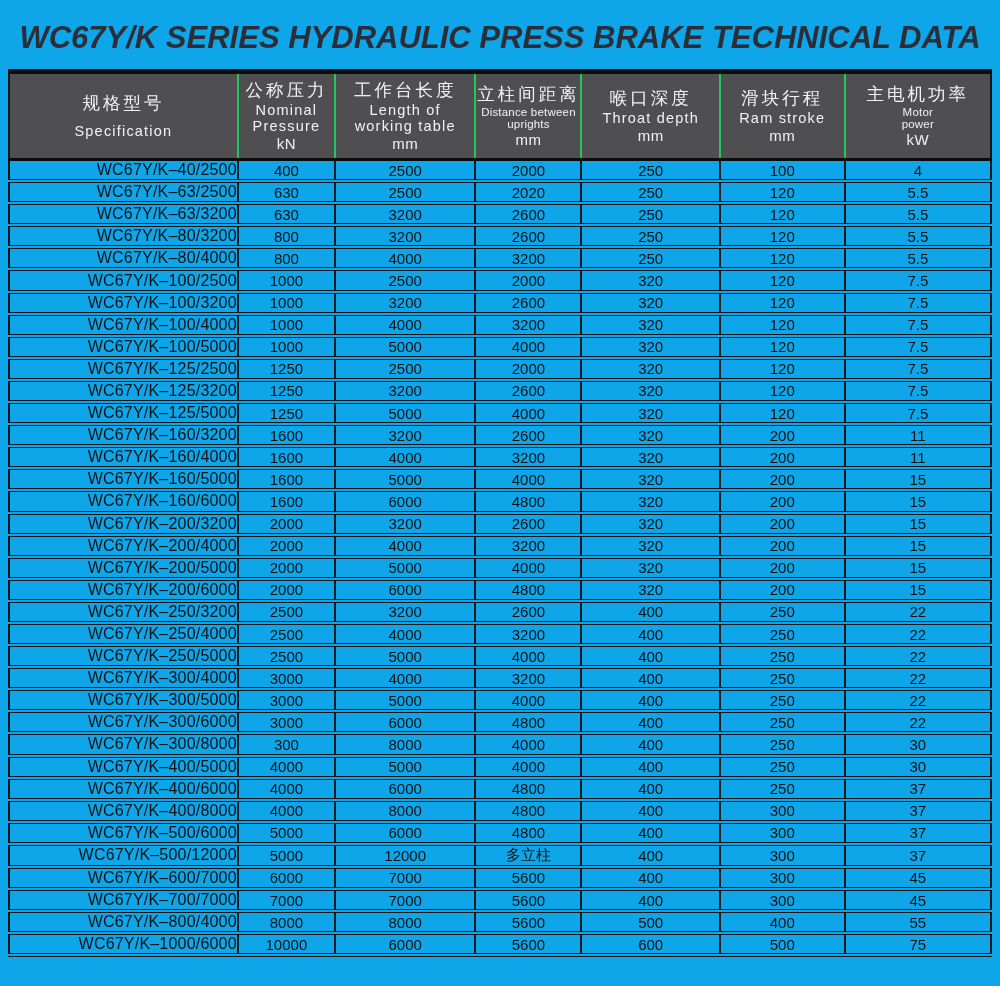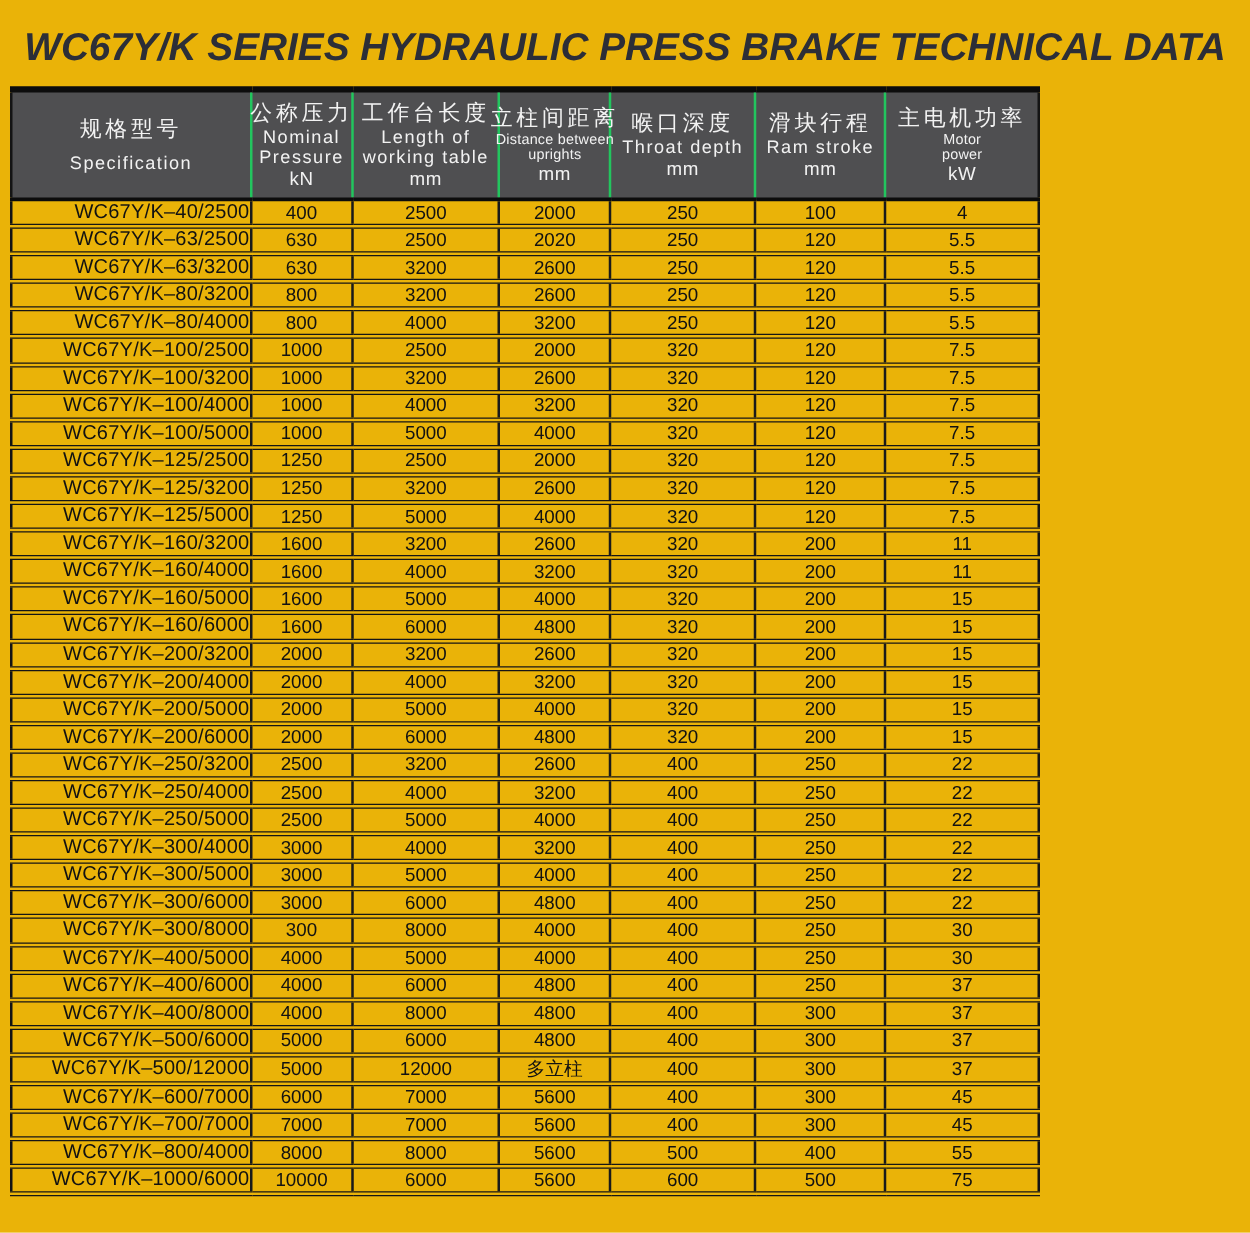--- a/index.html
+++ b/index.html
@@ -6,35 +6,35 @@
     margin: 0;
     padding: 0;
     background: #ffffff;
     font-family: "Liberation Sans", "DejaVu Sans", sans-serif;
   }
   .page {
     width: 1000px;
     height: 986px;
     box-sizing: border-box;
     padding: 0 8px;
-    background: #eab308;
+    background: #0ea5e9;
   }
   .title {
     margin: 0;
     padding: 20px 0 13px 0;
     text-align: center;
     font-size: 31px;
     font-weight: bold;
     font-style: italic;
     letter-spacing: 0px;
     color: #2c2e37;
     white-space: nowrap;
   }
   table.spec-table {
-    width: 824px;
+    width: 984px;
     border-collapse: collapse;
     table-layout: fixed;
     border-left: 2px solid #141414;
     border-right: 2px solid #141414;
     border-bottom: 3px solid #141414;
   }
   thead th {
     background: #4f4f51;
     color: #f2f2f2;
     border-left: 2px solid #22c55e;

